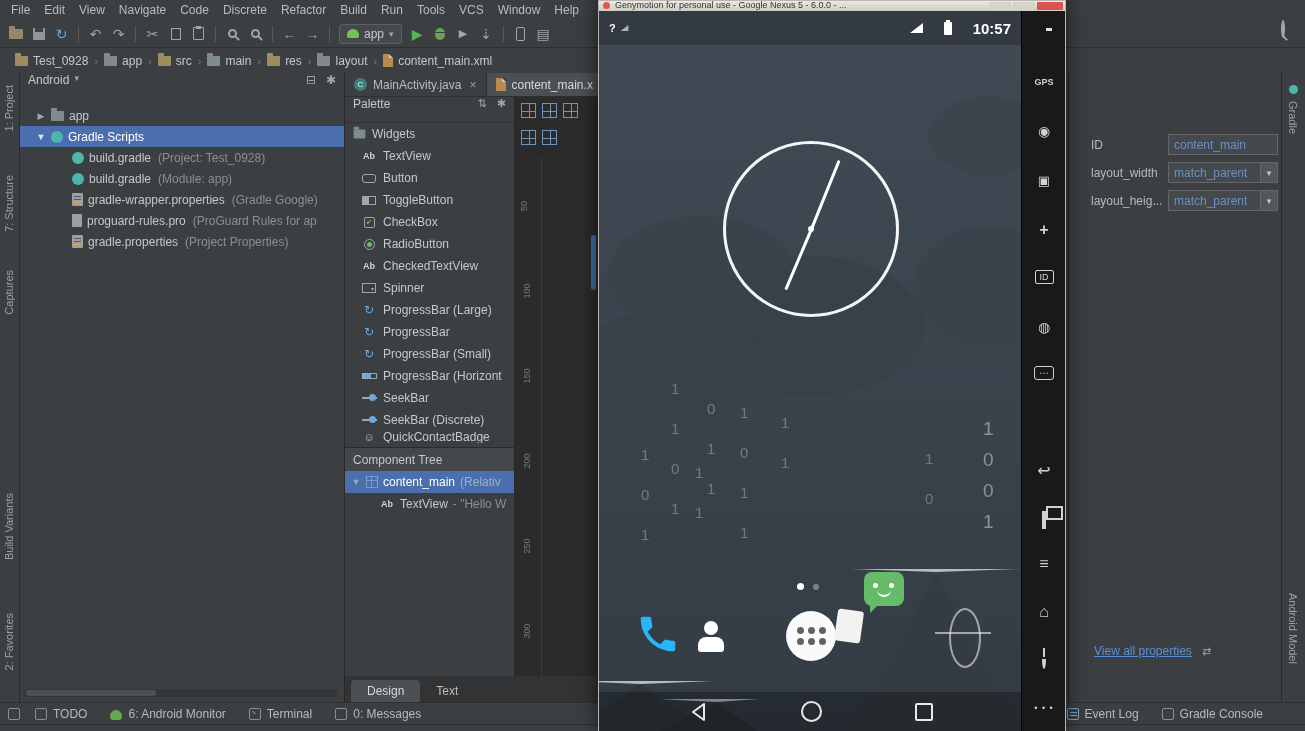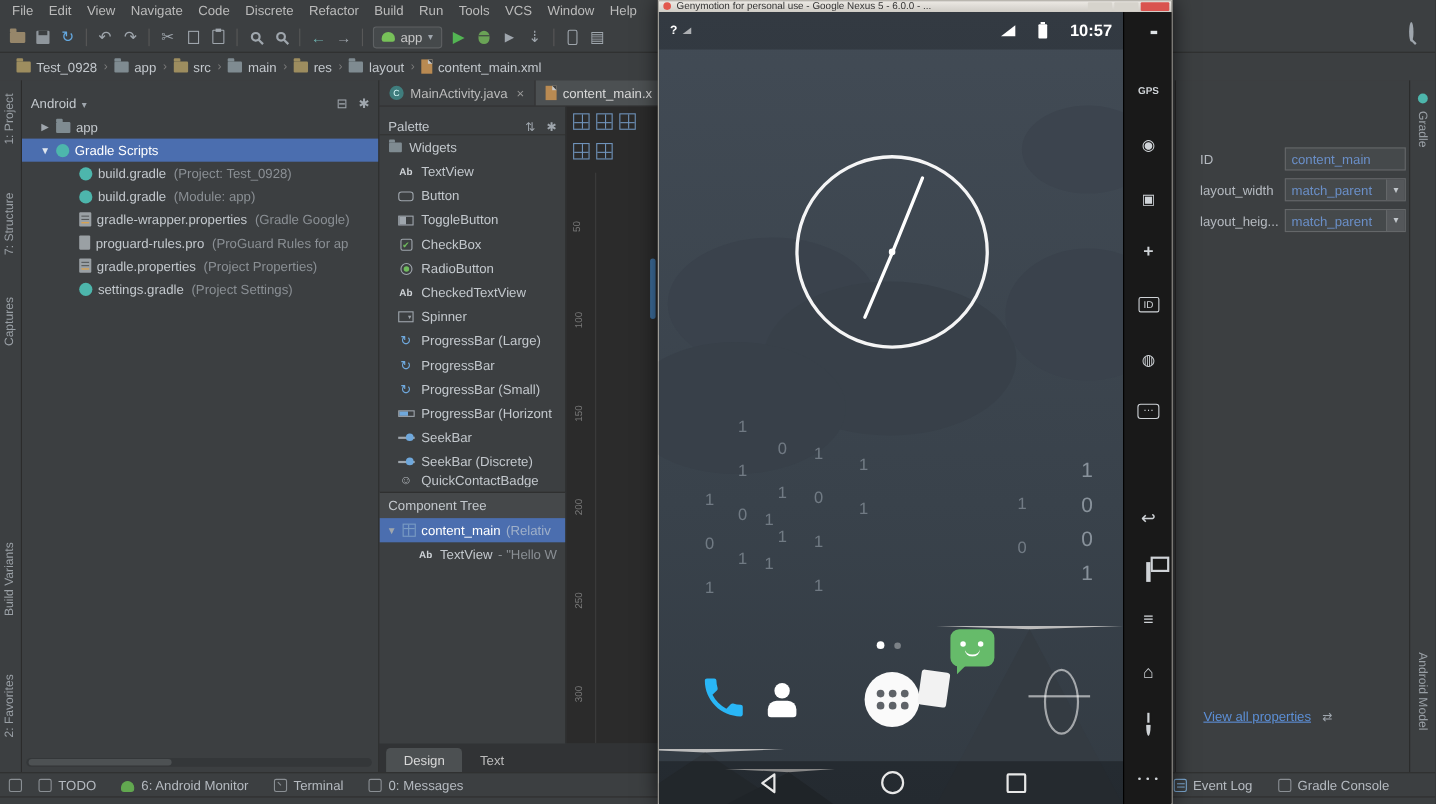--- a/index.html
+++ b/index.html
@@ -41,42 +41,42 @@
 .fileic::before{content:"";position:absolute;right:0;top:0;border-style:solid;border-width:0 4px 4px 0;border-color:#3c3f41 #3c3f41 #c9c9c9 #c9c9c9}
 .fileic.xml{background:#b98a52}
 
 .lstrip{position:absolute;left:0;top:73px;width:20px;height:629px;border-right:1px solid #2b2b2b;background:#3c3f41}
 .rstrip{position:absolute;left:1281px;top:73px;width:24px;height:629px;border-left:1px solid #2b2b2b;background:#3c3f41}
 .vlabel{position:absolute;left:3px;writing-mode:vertical-rl;transform:rotate(180deg);font-size:11px;color:#9aa0a6;cursor:default}
 .vlabel-r{position:absolute;left:5px;writing-mode:vertical-rl;font-size:11px;color:#9aa0a6;cursor:default}
 .gdot{position:absolute;left:7px;width:9px;height:9px;border-radius:50%;background:#4db6ac}
 
 .project{position:absolute;left:20px;top:73px;width:325px;height:629px;border-right:1px solid #282828;background:#3c3f41;overflow:hidden}
-.pheader{height:28px;display:flex;align-items:flex-end;gap:5px;padding:0 8px;color:#c3c8cd}
+.pheader{height:28px;display:flex;align-items:flex-start;gap:5px;padding:0 8px;color:#c3c8cd}
 .phicons{margin-left:auto;display:flex;gap:10px;color:#9fa6ad;font-size:12px;align-items:center}
 .trow{height:21px;display:flex;align-items:center;gap:5px;color:#c3c8cd;white-space:nowrap}
 .trow .hint{color:#8a8f94;margin-left:2px}
 .trow.sel{background:#4b6eaf;color:#fff}
 .caret{color:#9fa6ad;font-size:9px;width:10px;text-align:center}
 .trow.sel .caret{color:#dfe6ef}
 .ic-gradle{width:12px;height:12px;border-radius:50%;background:#4db6ac;flex:0 0 auto}
 .ic-props{width:11px;height:13px;background:#9aa0a4;border-radius:1px;position:relative;flex:0 0 auto}
 .ic-props::before{content:"";position:absolute;left:2px;top:3px;width:7px;height:1px;background:#55585a;box-shadow:0 3px 0 #55585a,0 6px 0 #e8a33d}
 .ic-filep{width:10px;height:13px;background:#9aa0a4;border-radius:1px;flex:0 0 auto}
 .hscroll{position:absolute;left:4px;bottom:5px;width:314px;height:8px;background:#343739;border-radius:4px}
 .hthumb{position:absolute;left:2px;top:1px;width:130px;height:6px;background:#4d5153;border-radius:3px}
 
 .tabs{position:absolute;left:345px;top:73px;width:255px;height:24px;background:#3c3f41;border-bottom:1px solid #2f2f2f;display:flex;overflow:hidden}
 .tab{display:flex;align-items:center;gap:6px;padding:0 9px;border-right:1px solid #2f2f2f;color:#bbb;white-space:nowrap}
 .tab.active{background:#4c5052;color:#d8d8d8}
 .ic-class{width:13px;height:13px;border-radius:50%;background:#3f7d7d;color:#dff;font-size:8px;display:flex;align-items:center;justify-content:center}
 .closex{color:#9a9a9a;font-size:12px;margin-left:2px}
 
 .palette{position:absolute;left:345px;top:97px;width:170px;height:579px;background:#3c3f41;border-right:1px solid #282828;overflow:hidden}
-.palh{height:26px;display:flex;align-items:flex-end;padding:0 8px;color:#c3c8cd;border-bottom:1px solid #333}
+.palh{height:26px;display:flex;align-items:flex-start;padding:0 8px;color:#c3c8cd;border-bottom:1px solid #333}
 .palh .phicons{font-size:11px}
 .pgroup{height:22px;display:flex;align-items:center;gap:6px;padding-left:8px;color:#c3c8cd}
 .pitem{height:22px;display:flex;align-items:center;gap:6px;padding-left:16px;color:#c3c8cd;white-space:nowrap}
 .pi{width:16px;height:14px;display:flex;align-items:center;justify-content:center;font-size:9px;flex:0 0 auto}
 .t-ab{color:#cfd3d7;font-weight:bold;font-size:9px}
 .t-prog{color:#6fa8dc;font-size:12px}
 .t-smile{color:#b9bec2;font-size:11px}
 .pi-btn{width:14px;height:9px;border:1px solid #9fa6ad;border-radius:3px;flex:0 0 auto}
 .pi-toggle{width:14px;height:9px;border:1px solid #9fa6ad;flex:0 0 auto;background:linear-gradient(90deg,#9fa6ad 50%,transparent 50%)}
 .pi-check{width:11px;height:11px;border:1px solid #9fa6ad;border-radius:2px;display:flex;align-items:center;justify-content:center;font-size:8px;color:#6fba5c;flex:0 0 auto}
@@ -332,25 +332,20 @@
     <div class="trow" style="padding-left:52px">
       <span class="ic-filep"></span>
       <span>proguard-rules.pro</span>
       <span class="hint">(ProGuard Rules for ap</span>
     </div>
     <div class="trow" style="padding-left:52px">
       <span class="ic-props"></span>
       <span>gradle.properties</span>
       <span class="hint">(Project Properties)</span>
     </div>
-    <div class="trow" style="padding-left:52px">
-      <span class="ic-gradle"></span>
-      <span>settings.gradle</span>
-      <span class="hint">(Project Settings)</span>
-    </div>
     <div class="hscroll">
         <span class="hthumb"></span>
       </div>
   </div>
 
   <div class="tabs">
     <span class="tab">
       <span class="ic-class">C</span>
       <span>MainActivity.java</span>
       <span class="closex">×</span>

